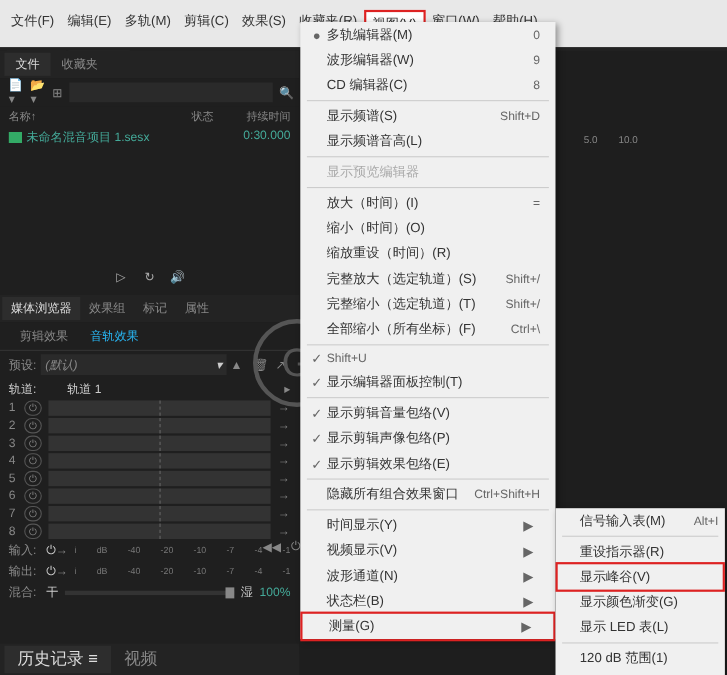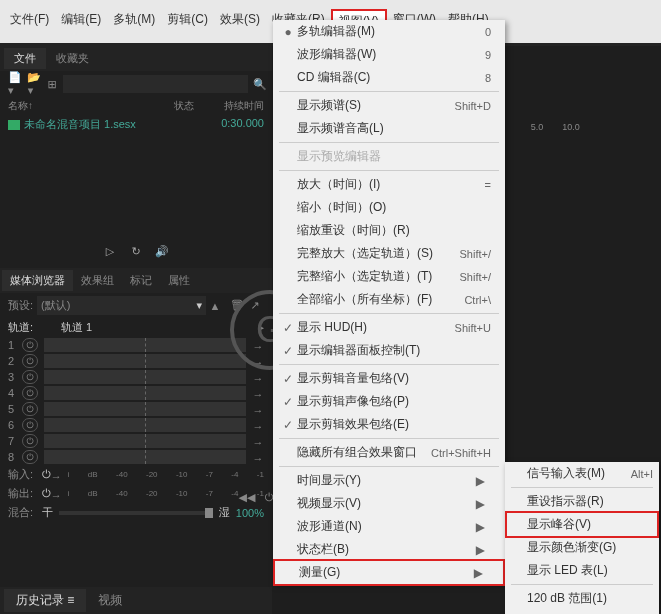--- a/index.html
+++ b/index.html
@@ -42,41 +42,41 @@
   .subtabs { display: flex; background: #232323; padding: 2px 2px; font-size: 11px; }
   .subtabs span { padding: 3px 8px; color: #888; }
   .subtabs span.active { color: #ddd; background: #2d2d2d; }
   
   .subtabs2 { display: flex; background: #1f1f1f; padding: 2px 8px; border-bottom: 1px solid #333; }
   .subtabs2 span { padding: 3px 10px; color: #888; font-size: 11px; }
   .subtabs2 span.active { color: #28b4f0; }
   
   .preset-row { display: flex; align-items: center; padding: 3px 8px; }
   .preset-row span:first-child { color: #888; margin-right: 4px; }
-  .preset-select { flex: 1; background: #2a2a2a; padding: 2px 4px; color: #ccc; display: flex; align-items: center; justify-content: space-between; }
+  .preset-select { flex: 1; background: #2a2a2a; padding: 2px 4px; color: #ccc; display: flex; align-items: center; justify-content: space-between; font-style: italic; }
   .preset-icons { display: flex; }
   .preset-icons span { width: 18px; height: 16px; display: flex; align-items: center; justify-content: center; color: #888; }
   
   .track-row { display: flex; align-items: center; padding: 2px 8px; gap: 24px; }
   
   .param-list { padding: 0 8px; }
   .param-row { display: flex; align-items: center; padding: 1px 0; }
   .param-row .num { width: 14px; color: #888; }
   .param-row .power { width: 16px; height: 14px; color: #888; border: 1px solid #555; border-radius: 7px; display: flex; align-items: center; justify-content: center; font-size: 9px; }
   .param-row .lane { flex: 1; margin: 0 6px; background: #333; height: 14px; position: relative; }
   .param-row .lane .mid { position: absolute; left: 50%; top: 0; height: 100%; width: 0; border-left: 1px dashed #666; }
   .param-row .arrow { color: #888; width: 12px; text-align: center; }
   
   .io-row { display: flex; align-items: center; padding: 2px 8px; }
   .io-row .label { color: #888; margin-right: 4px; width: 30px; }
   .io-row .arrow { color: #888; margin-right: 6px; }
   .io-row .scale { flex: 1; display: flex; justify-content: space-between; font-size: 8px; color: #777; }
   
   .bottom-tabs { display: flex; padding: 2px 4px; background: #232323; position: absolute; bottom: 0; left: 0; width: 272px; }
-  .bottom-tabs span { padding: 3px 12px; color: #888; font-size: 12px; }
+  .bottom-tabs span { padding: 3px 12px; color: #888; font-size: 15px; }
   .bottom-tabs span.active { color: #ddd; background: #2d2d2d; }
   
   
   .dropdown { position: absolute; top: 20px; left: 273px; width: 232px; background: #f0f0f0; color: #333; font-size: 12px; box-shadow: 2px 2px 6px rgba(0,0,0,.4); z-index: 10; }
   .dropdown .mi { display: flex; align-items: center; padding: 3px 6px; }
   .dropdown .mi .chk { width: 18px; text-align: center; color: #666; }
   .dropdown .mi .lbl { flex: 1; }
   .dropdown .mi .sc { color: #666; font-size: 11px; padding-right: 8px; }
   .dropdown .mi .sub { color: #666; padding-right: 6px; }
   .dropdown .sep { height: 1px; background: #ccc; margin: 2px 6px; }
@@ -169,20 +169,24 @@
     <span>↻</span>
     <span>🔊</span>
   </div>
 
   <div class="subtabs">
     <span class="active">媒体浏览器</span>
     <span>效果组</span>
     <span>标记</span>
     <span>属性</span>
   </div>
+  <div class="subtabs2">
+    <span>剪辑效果</span>
+    <span class="active">音轨效果</span>
+  </div>
 
   <div class="preset-row">
     <span>预设:</span>
     <div class="preset-select">
       <span>(默认)</span>
         <span>▾</span>
     </div>
     <div class="preset-icons">
       <span>▲</span>
       <span>🗑</span>
@@ -415,21 +419,20 @@
     </div>
     <div class="mi">
       <span class="chk"></span>
     <span class="lbl">全部缩小（所有坐标）(F)</span>
 
     <span class="sc">Ctrl+\</span>
     </div>
     <div class="sep"></div>
     <div class="mi">
       <span class="chk">✓</span>
-    <span class="lbl">显示 HUD(H)</span>
 
     <span class="sc">Shift+U</span>
     </div>
     <div class="mi">
       <span class="chk">✓</span>
     <span class="lbl">显示编辑器面板控制(T)</span>
 
     <span class="sc"></span>
     </div>
     <div class="sep"></div>

